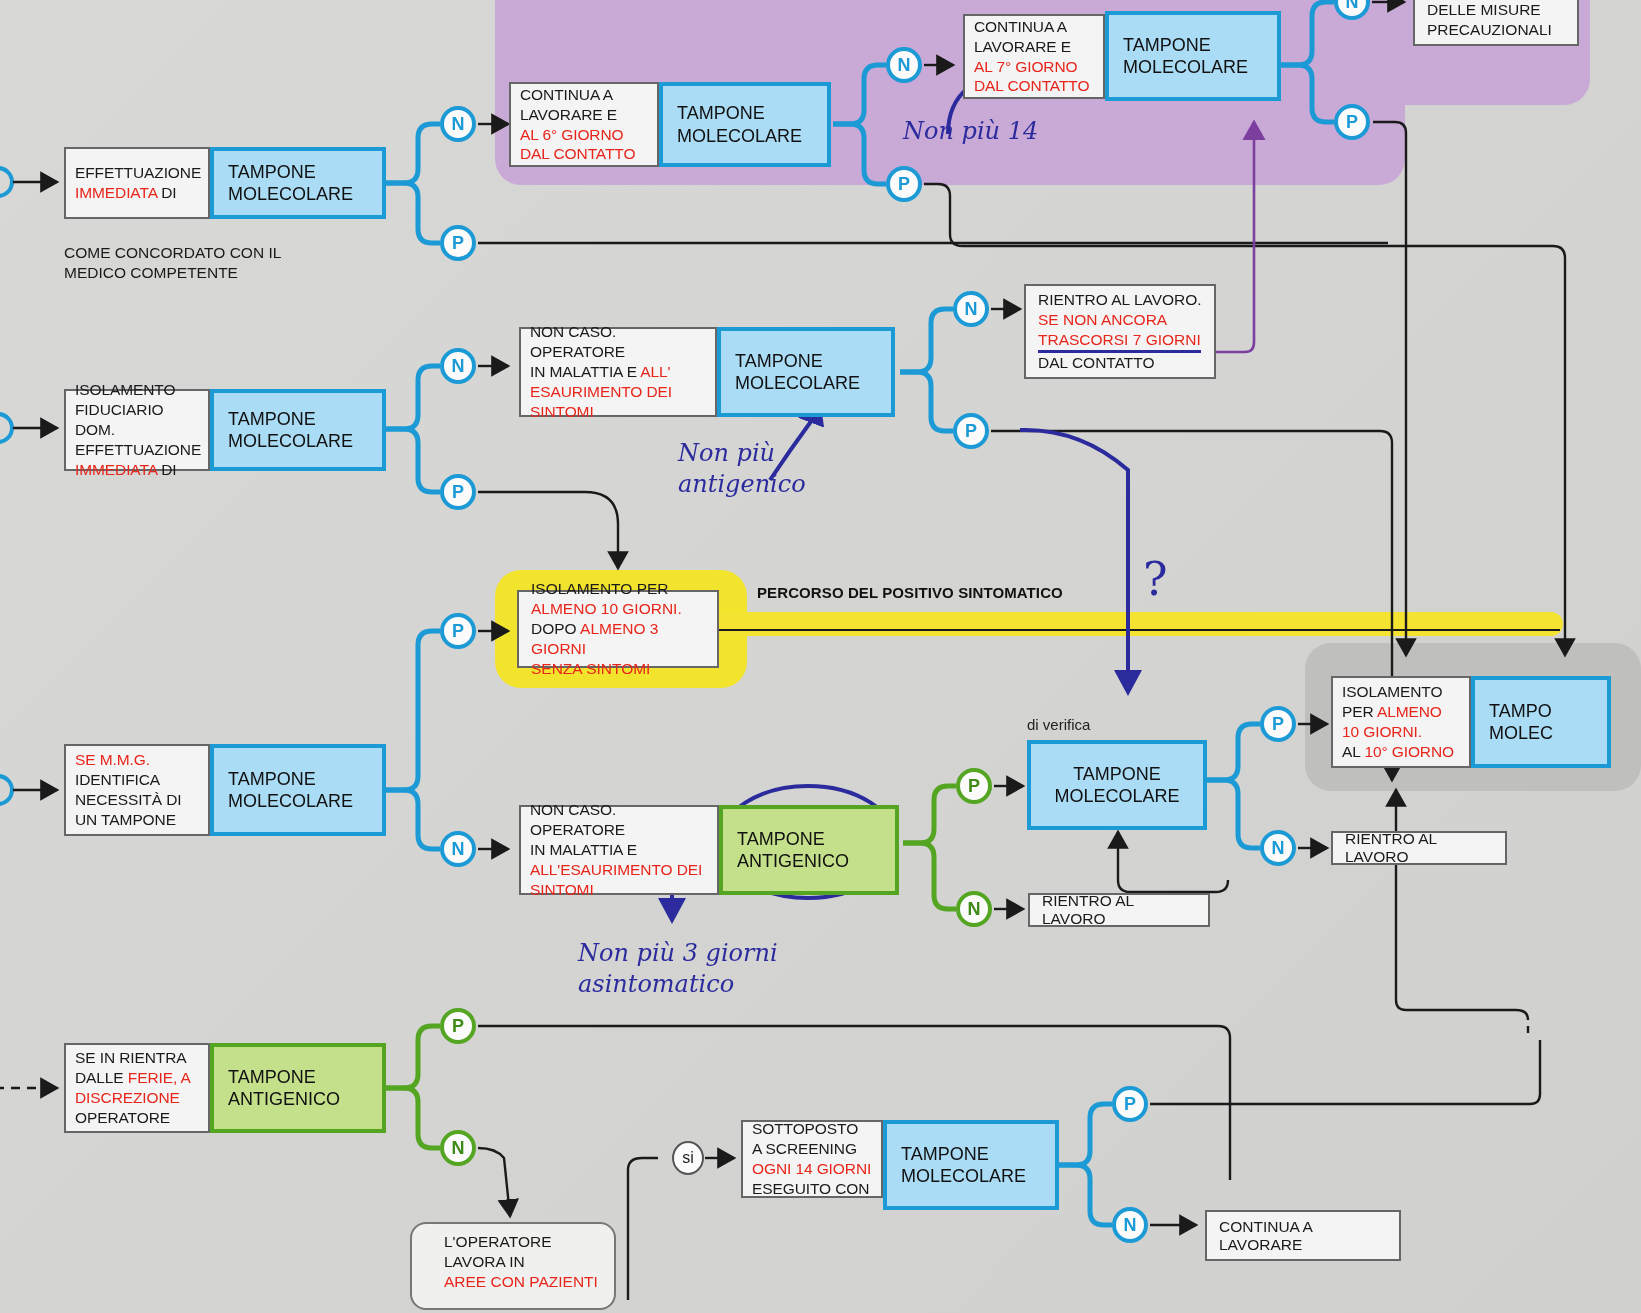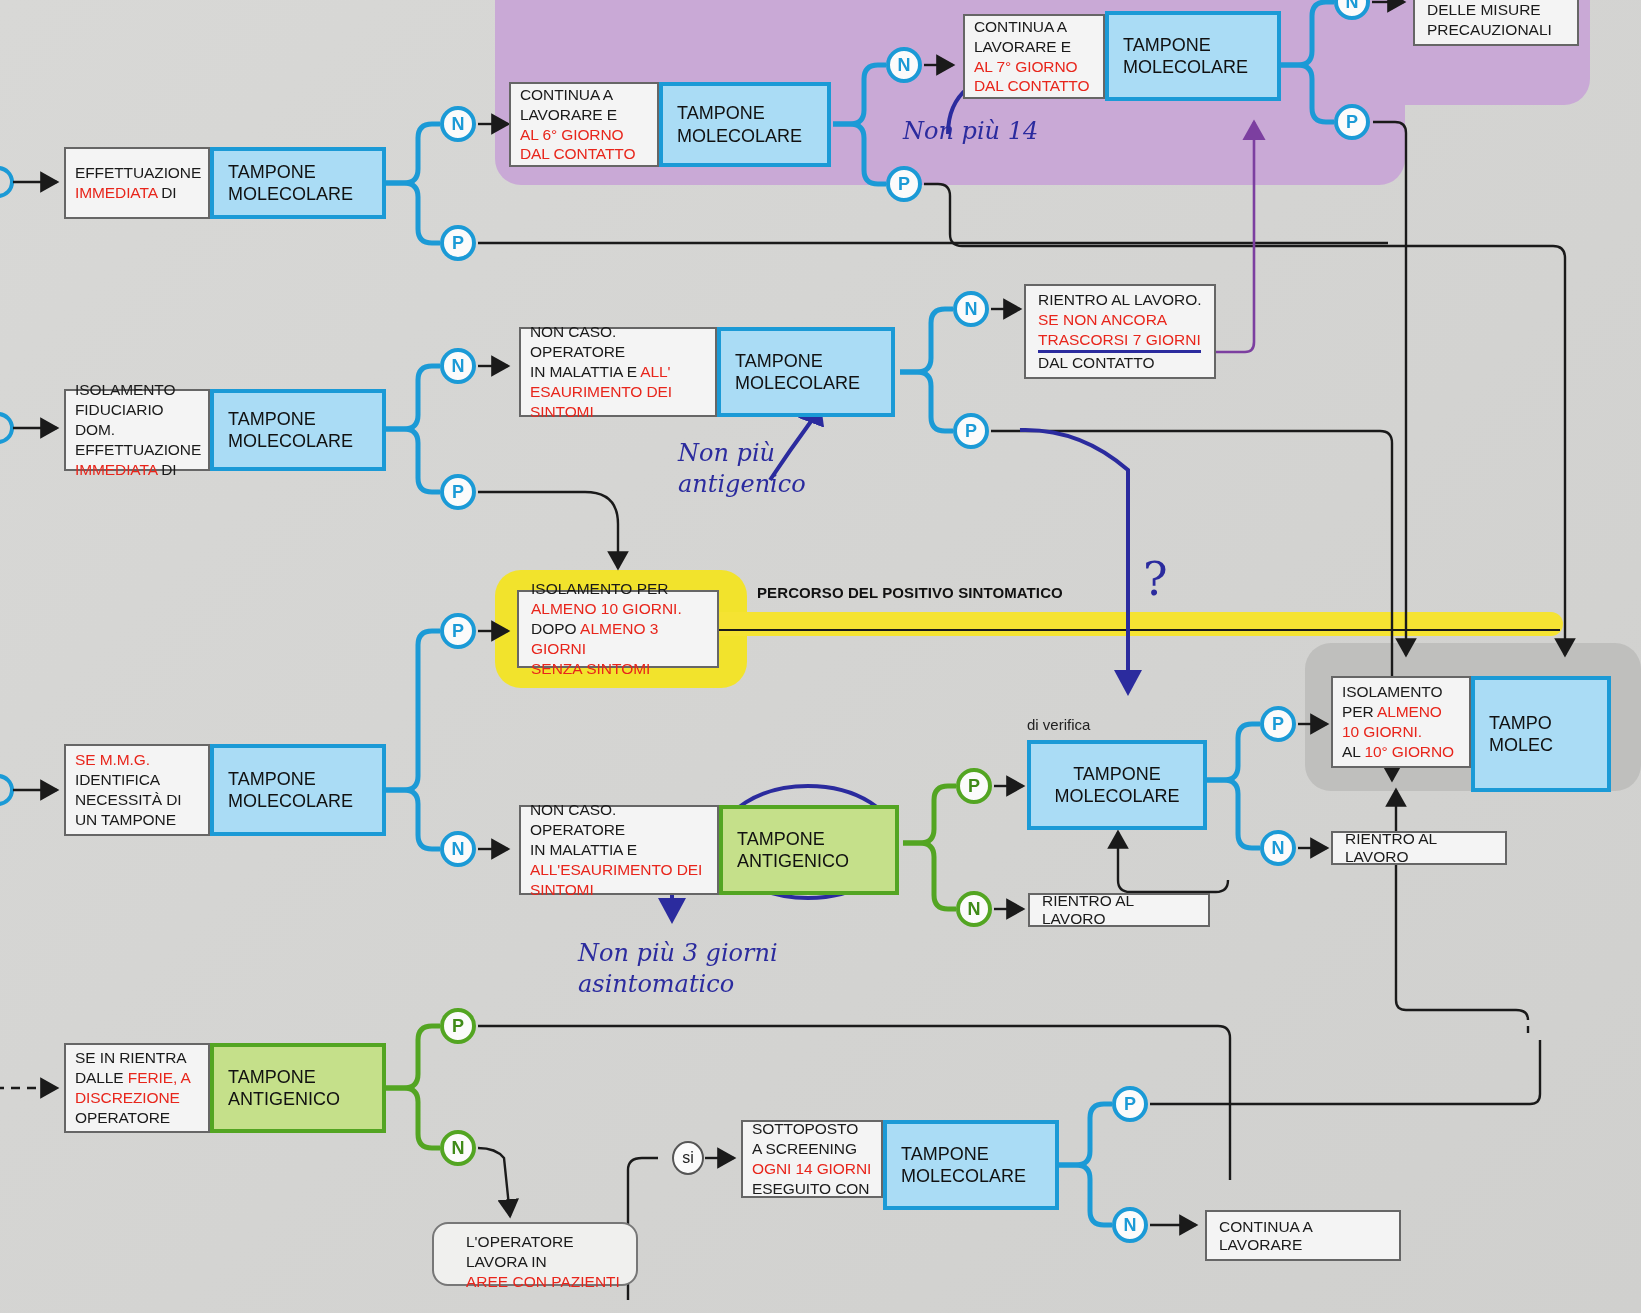--- a/index.html
+++ b/index.html
@@ -247,20 +247,22 @@
   </svg>
 
   <div class="node" style="left:64px; top:147px;">
     <div class="txtbox" style="width:146px; height:72px;">
       <div>EFFETTUAZIONE</div>
       <div><span class="red">IMMEDIATA</span><span> DI</span></div>
     </div>
     <div class="actbox blue" style="width:176px; height:72px; white-space:pre-line;">TAMPONE
 MOLECOLARE</div>
   </div>
+  <div class="caption" style="left:64px; top:243px; white-space:pre-line;">COME CONCORDATO CON IL
+MEDICO COMPETENTE</div>
 
   <div class="badge b-blue" style="left:440px; top:106px;">N</div>
   <div class="badge b-blue" style="left:440px; top:225px;">P</div>
 
   <div class="node" style="left:509px; top:82px;">
     <div class="txtbox" style="width:150px; height:85px;">
       <div>CONTINUA A</div>
       <div>LAVORARE E</div>
       <div class="red">AL 6° GIORNO</div>
       <div class="red">DAL CONTATTO</div>
@@ -370,41 +372,41 @@
   <div class="badge b-blue" style="left:1260px; top:706px;">P</div>
   <div class="badge b-blue" style="left:1260px; top:830px;">N</div>
 
   <div class="node" style="left:1331px; top:676px;">
     <div class="txtbox" style="width:140px; height:92px;">
       <div>ISOLAMENTO</div>
       <div><span>PER </span><span class="red">ALMENO</span></div>
       <div class="red">10 GIORNI.</div>
       <div><span>AL </span><span class="red">10° GIORNO</span></div>
     </div>
-    <div class="actbox blue" style="width:140px; height:116px; white-space:pre-line;">TAMPO
+    <div class="actbox blue" style="width:140px; height:92px; white-space:pre-line;">TAMPO
 MOLEC</div>
   </div>
 
   <div class="plain" style="left:1331px; top:831px; width:176px; height:34px;">RIENTRO AL LAVORO</div>
 
   <div class="node" style="left:64px; top:1043px;">
     <div class="txtbox" style="width:146px; height:90px;">
       <div>SE IN RIENTRA</div>
       <div><span>DALLE </span><span class="red">FERIE, A</span></div>
       <div class="red">DISCREZIONE</div>
       <div>OPERATORE</div>
     </div>
     <div class="actbox green" style="width:176px; height:90px; white-space:pre-line;">TAMPONE
 ANTIGENICO</div>
   </div>
 
   <div class="badge b-green" style="left:440px; top:1008px;">P</div>
   <div class="badge b-green" style="left:440px; top:1130px;">N</div>
 
-  <div class="rounded" style="left:432px; top:1222px; width:206px; height:64px;padding-left:32px;">
+  <div class="rounded" style="left:410px; top:1222px; width:206px; height:88px;padding-left:32px;">
     <div>L'OPERATORE LAVORA IN</div>
     <div class="red">AREE CON PAZIENTI</div>
   </div>
 
   <div class="badge b-thin" style="left:672px; top:1141px;">si</div>
 
   <div class="node" style="left:741px; top:1120px;">
     <div class="txtbox" style="width:142px; height:78px;">
       <div>SOTTOPOSTO</div>
       <div>A SCREENING</div>

